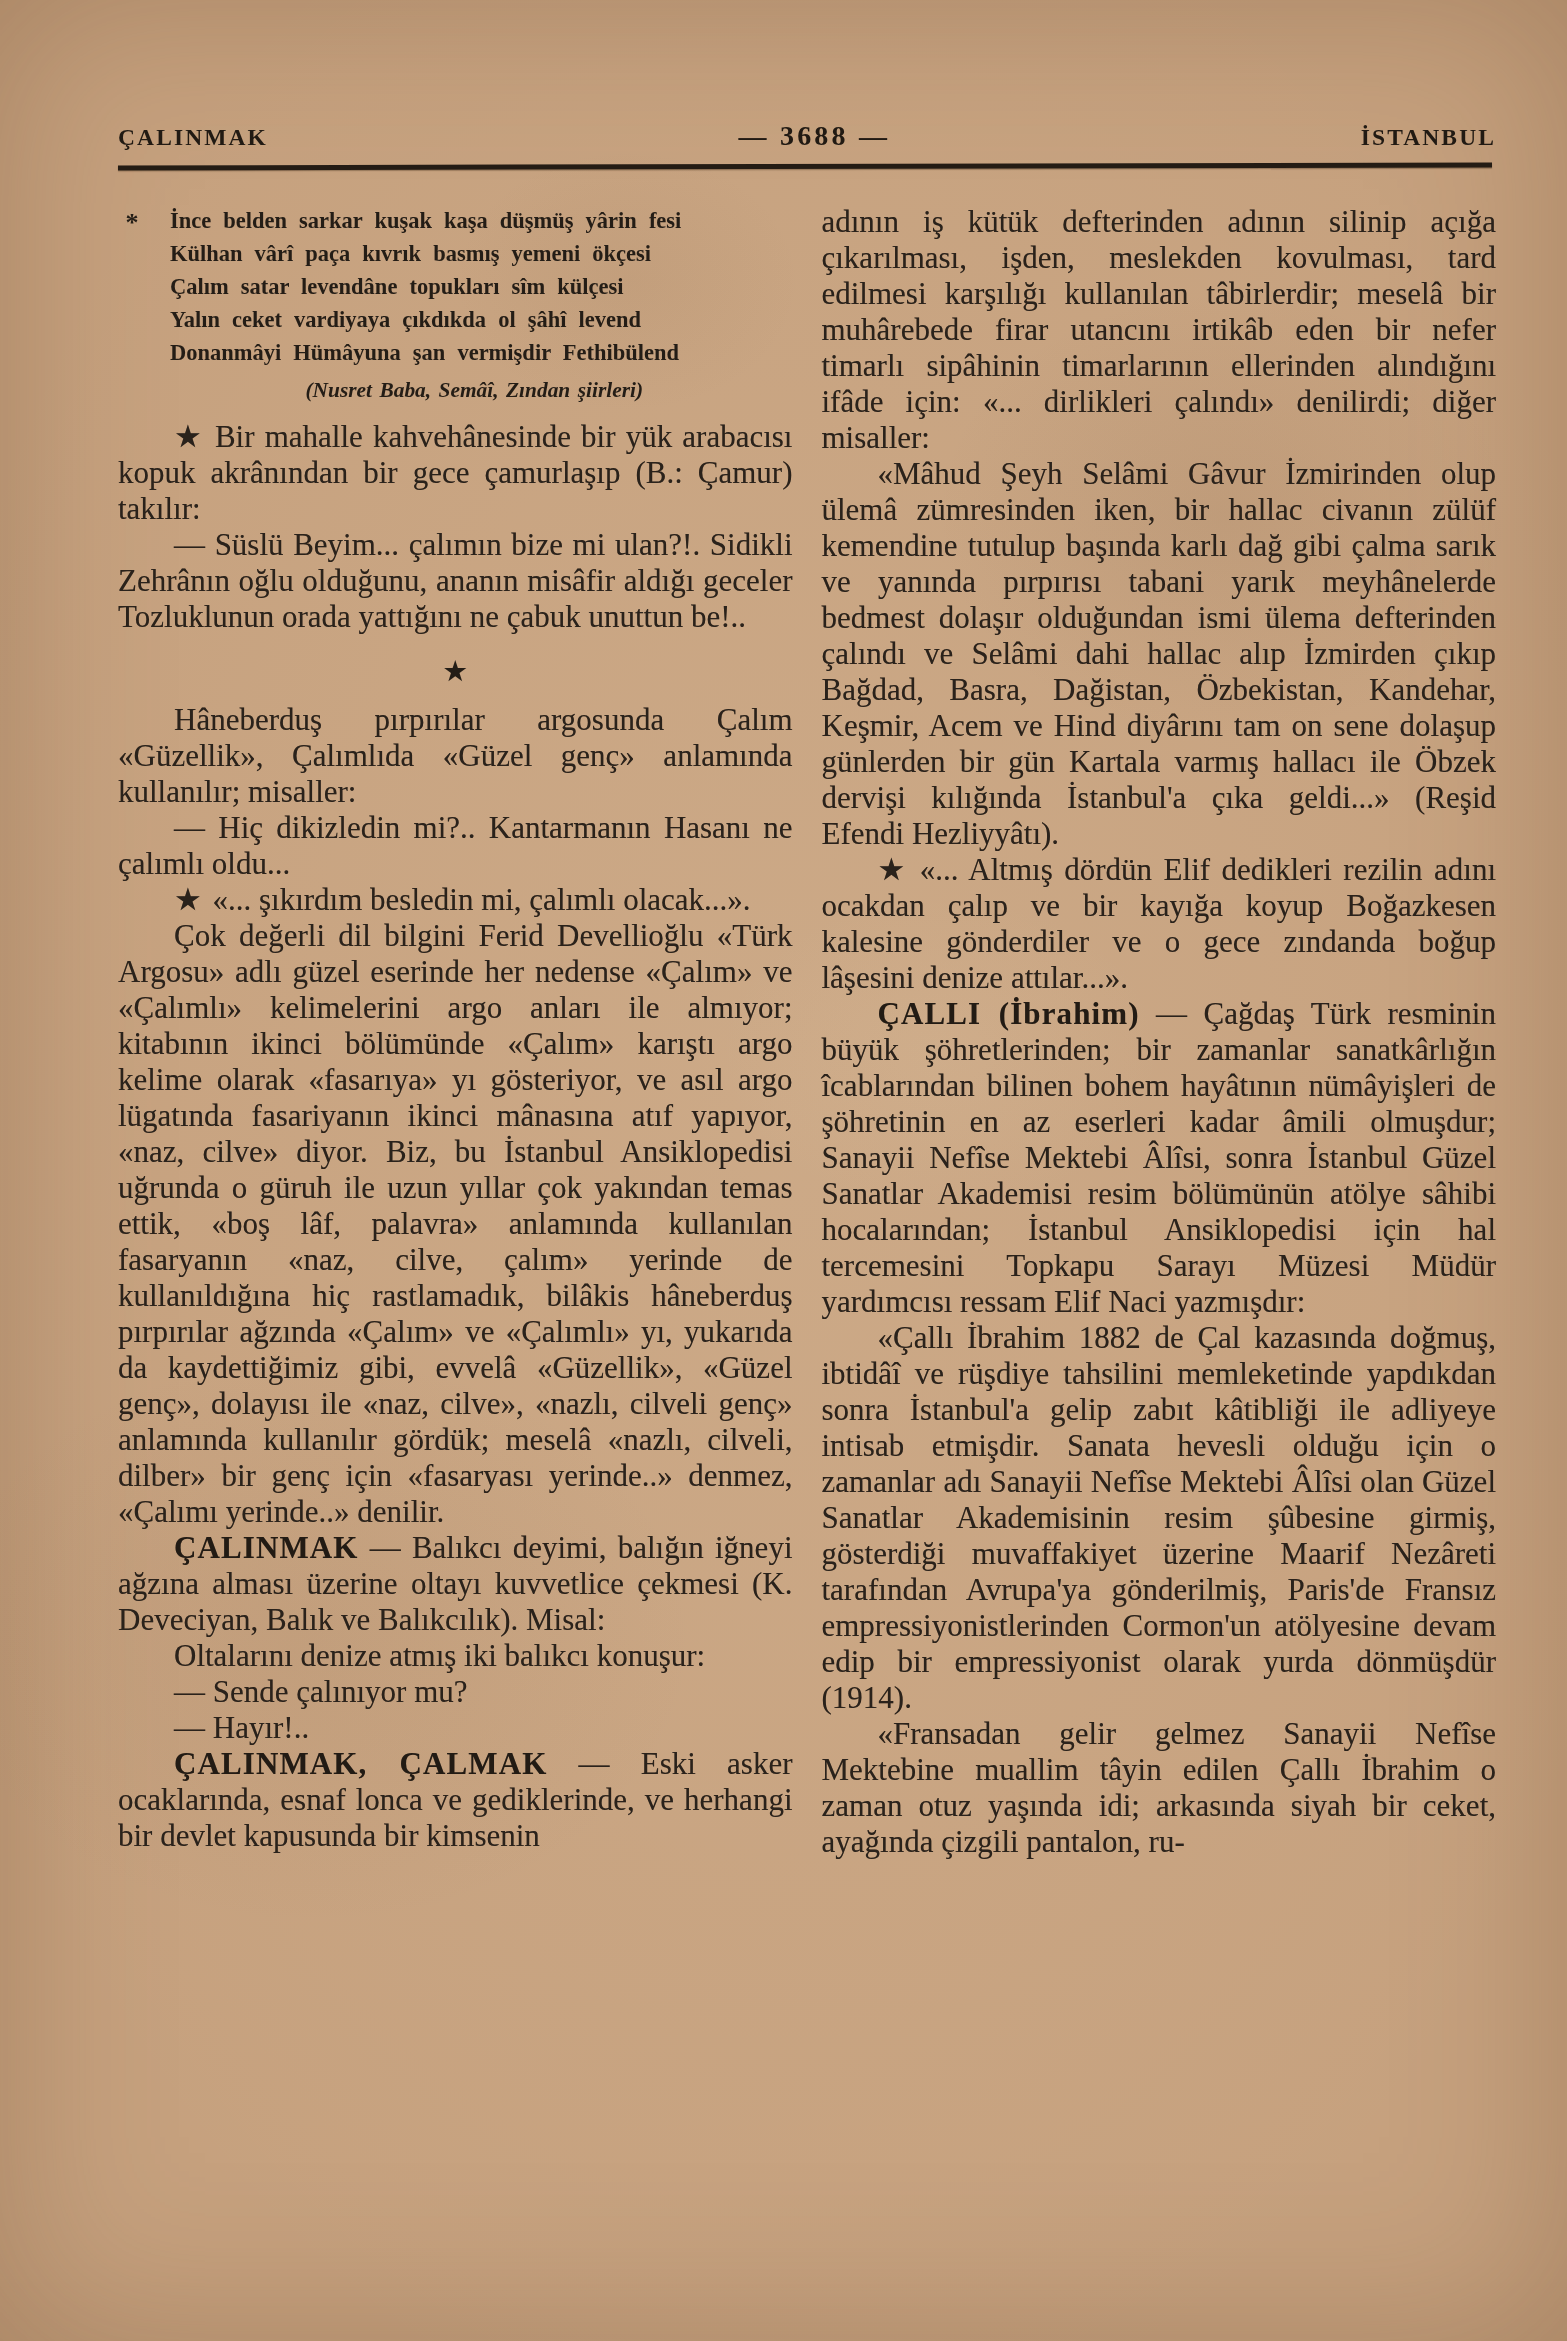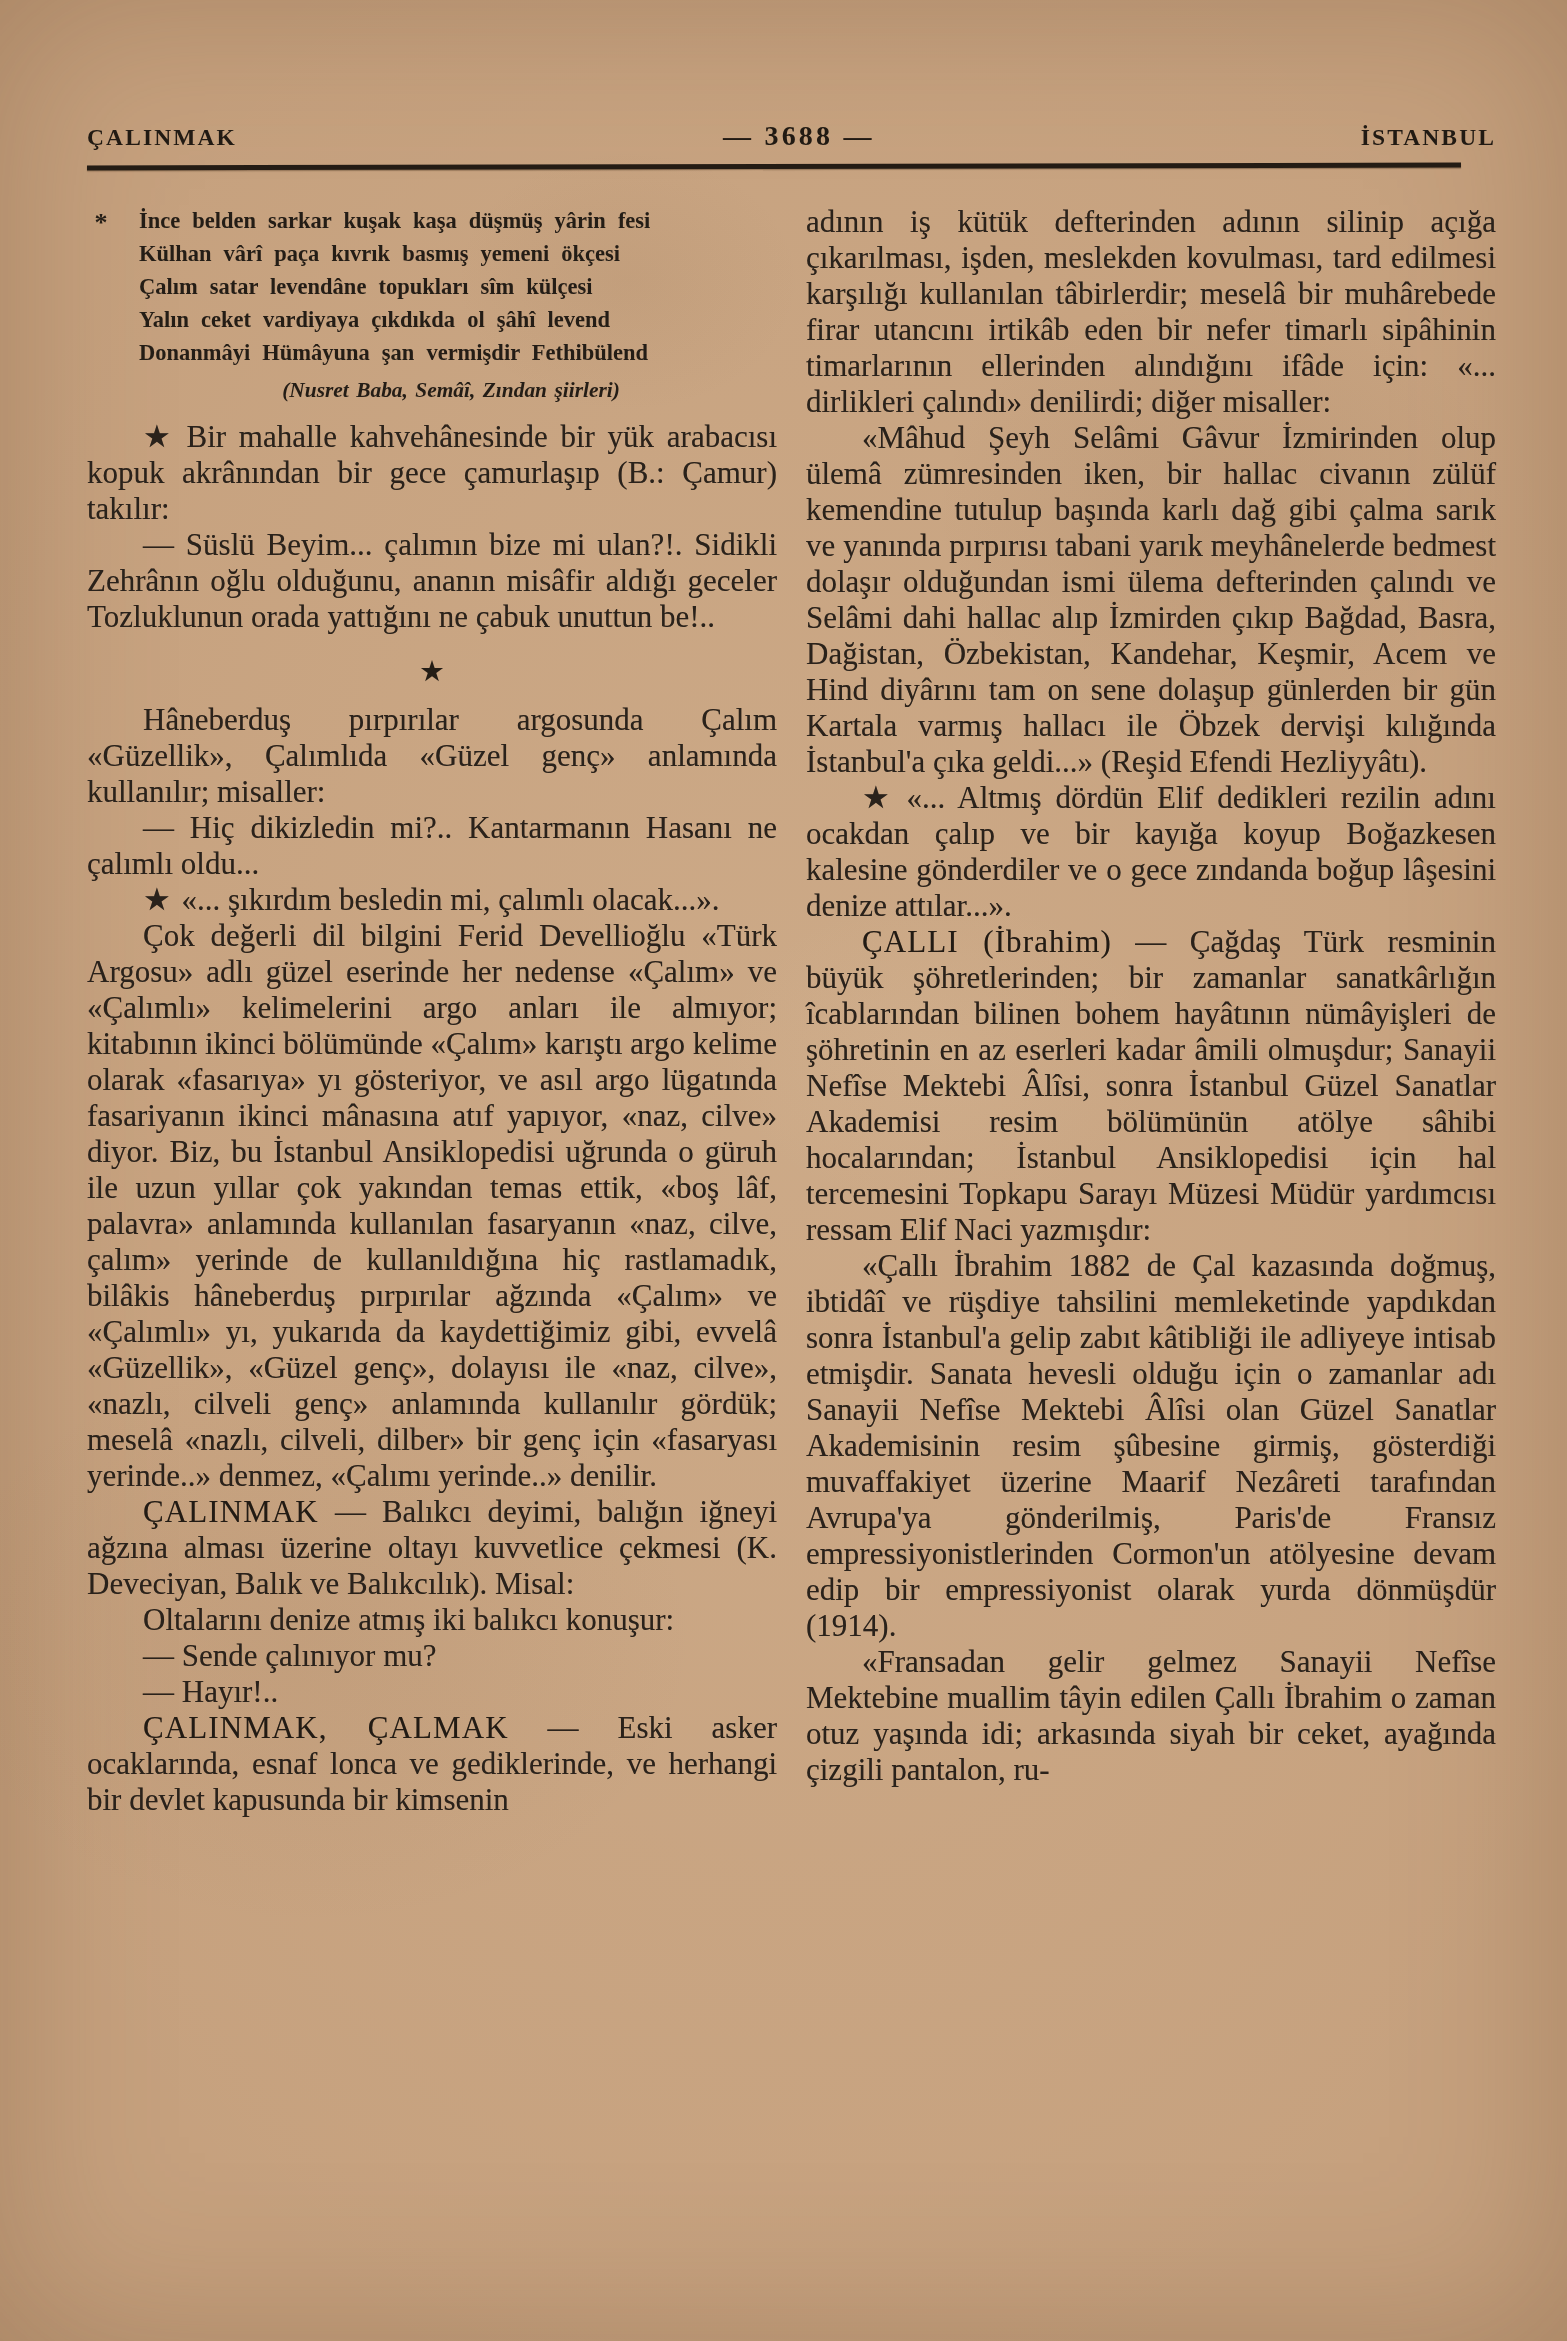--- a/index.html
+++ b/index.html
@@ -6,21 +6,21 @@
   html,body{margin:0;padding:0;}
   body{
     width:1568px;height:2342px;
     font-family:"Liberation Serif","DejaVu Serif",serif;
     background:#b08a66;
   }
   .page{
     position:relative;
     width:1568px;height:2342px;
     box-sizing:border-box;
-    padding:120px 72px 0 87px;
+    padding:120px 72px 0 118px;
     overflow:hidden;
     background-color:#c6a17e;
     background-image:
       radial-gradient(ellipse 481px 374px at 78% 22%, rgba(110,80,55,0.10), transparent 60%),
       radial-gradient(ellipse 641px 481px at 20% 70%, rgba(120,88,60,0.08), transparent 60%),
       radial-gradient(ellipse 374px 267px at 60% 45%, rgba(238,216,182,0.10), transparent 60%),
       radial-gradient(ellipse 267px 203px at 40% 12%, rgba(125,92,62,0.08), transparent 65%),
       radial-gradient(ellipse 1283px 1924px at 50% 48%, rgba(246,226,196,0.13), transparent 72%);
     box-shadow: inset 0 0 171px rgba(96,64,38,0.30);
     color:#2a221b;
@@ -68,21 +68,21 @@
   }
   
   p.body{
     margin:0;
     font-size:31px;line-height:36px;
     text-align:justify;
     text-indent:56px;
     text-shadow:0 0 0.5px rgba(42,32,22,0.35);
   }
   p.noindent{text-indent:0;}
-  .entry-head{font-weight:normal;letter-spacing:1.1px;color:#221b14;margin-top:36px;}
+  .entry-head{font-weight:bold;letter-spacing:1.1px;color:#221b14;margin-top:36px;}
   .star{padding-right:10.7px;}
   .star-divider{
     text-align:center;
     font-size:29px;line-height:32px;
     margin:20.3px 0 15px;
     color:#241d16;
   }
   .gap-sm{margin-top:18px;}
   .gap-md{margin-top:29px;}
   .gap-xs{margin-top:8.6px;}

